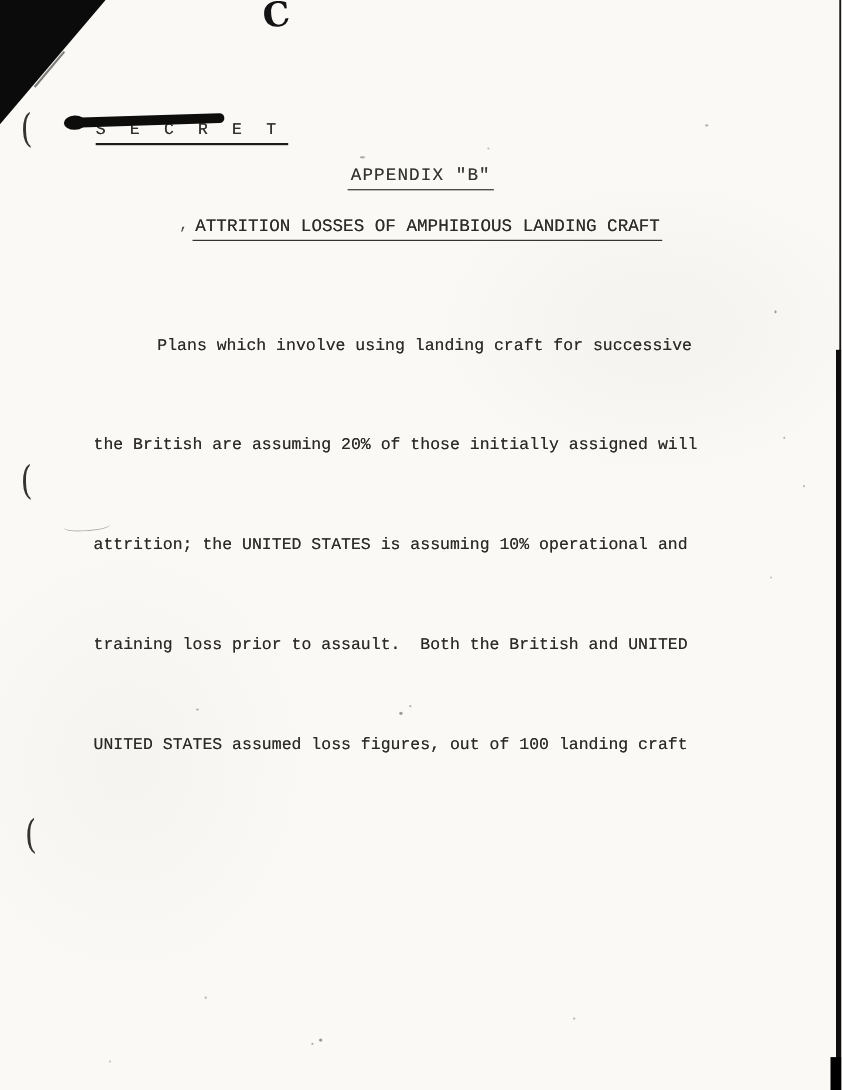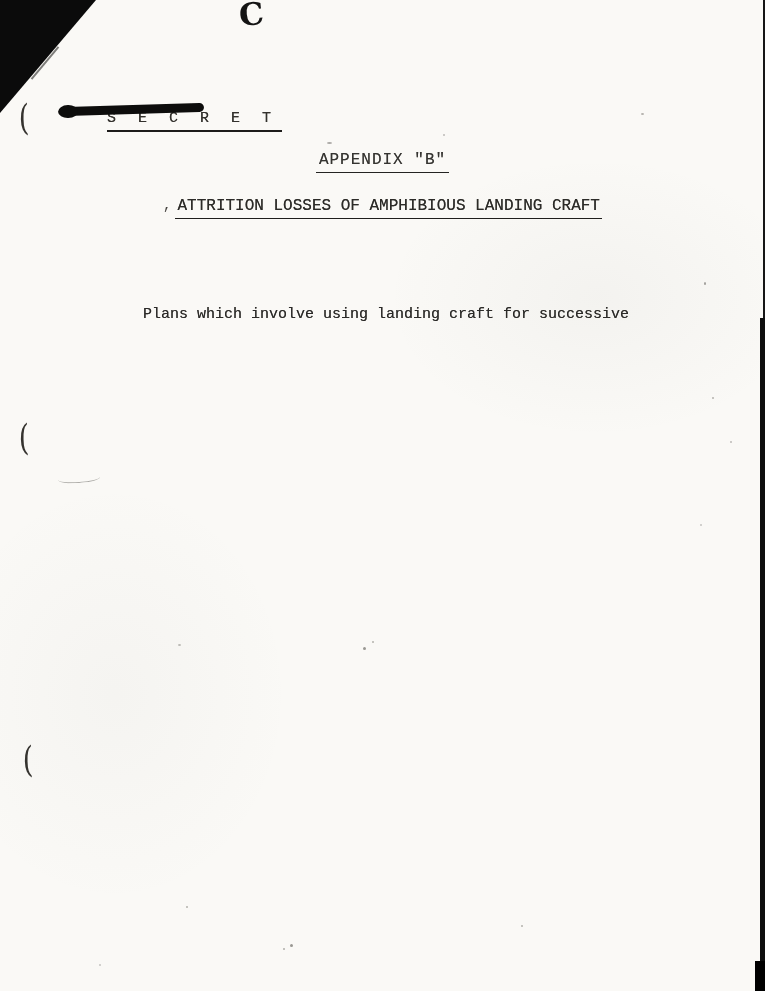--- a/index.html
+++ b/index.html
@@ -57,21 +57,20 @@
   .paren.p3{left:21px;top:742px;}
 
   
   .secret-block{position:absolute;left:87px;top:109px;}
   .secret-text{
     font-size:15px;letter-spacing:6.5px;color:#33312d;
     border-bottom:2px solid #1d1c1a;
     padding:0 4px 3px 0;
     white-space:pre;
     text-shadow:0 0 .5px rgba(40,40,35,.8);
-    margin-left:20px;
   }
   .redaction-bar{
     position:absolute;left:-25px;top:-4px;width:142px;height:9px;
     background:var(--redaction);
     border-radius:5px;
     transform:rotate(-1.8deg);
   }
   .redaction-bar::before{
     content:"";position:absolute;left:-4px;top:-2px;width:20px;height:13px;
     background:var(--redaction);border-radius:50%;
@@ -136,20 +135,24 @@
 
   <div class="appendix-row">
     <span class="appendix-title">APPENDIX "B"</span>
   </div>
   <div class="doc-title-row">
     <span class="stray-comma">,</span><span class="doc-title">ATTRITION LOSSES OF AMPHIBIOUS LANDING CRAFT</span>
   </div>
 
   <div class="body-text">
     <div class="body-line indent">Plans which involve using landing craft for successive</div>
+    <div class="body-line">the British are assuming 20% of those initially assigned will</div>
+    <div class="body-line">attrition; the UNITED STATES is assuming 10% operational and</div>
+    <div class="body-line">training loss prior to assault.  Both the British and UNITED</div>
+    <div class="body-line">UNITED STATES assumed loss figures, out of 100 landing craft</div>
     
     
     
     
     
   </div>
 
   <div class="squiggle"></div>
   <div class="speck" style="left:327px;top:142px;width:5px;height:2px;opacity:.45"></div>
   <div class="speck" style="left:443px;top:134px;width:2px;height:2px;opacity:.35"></div>

